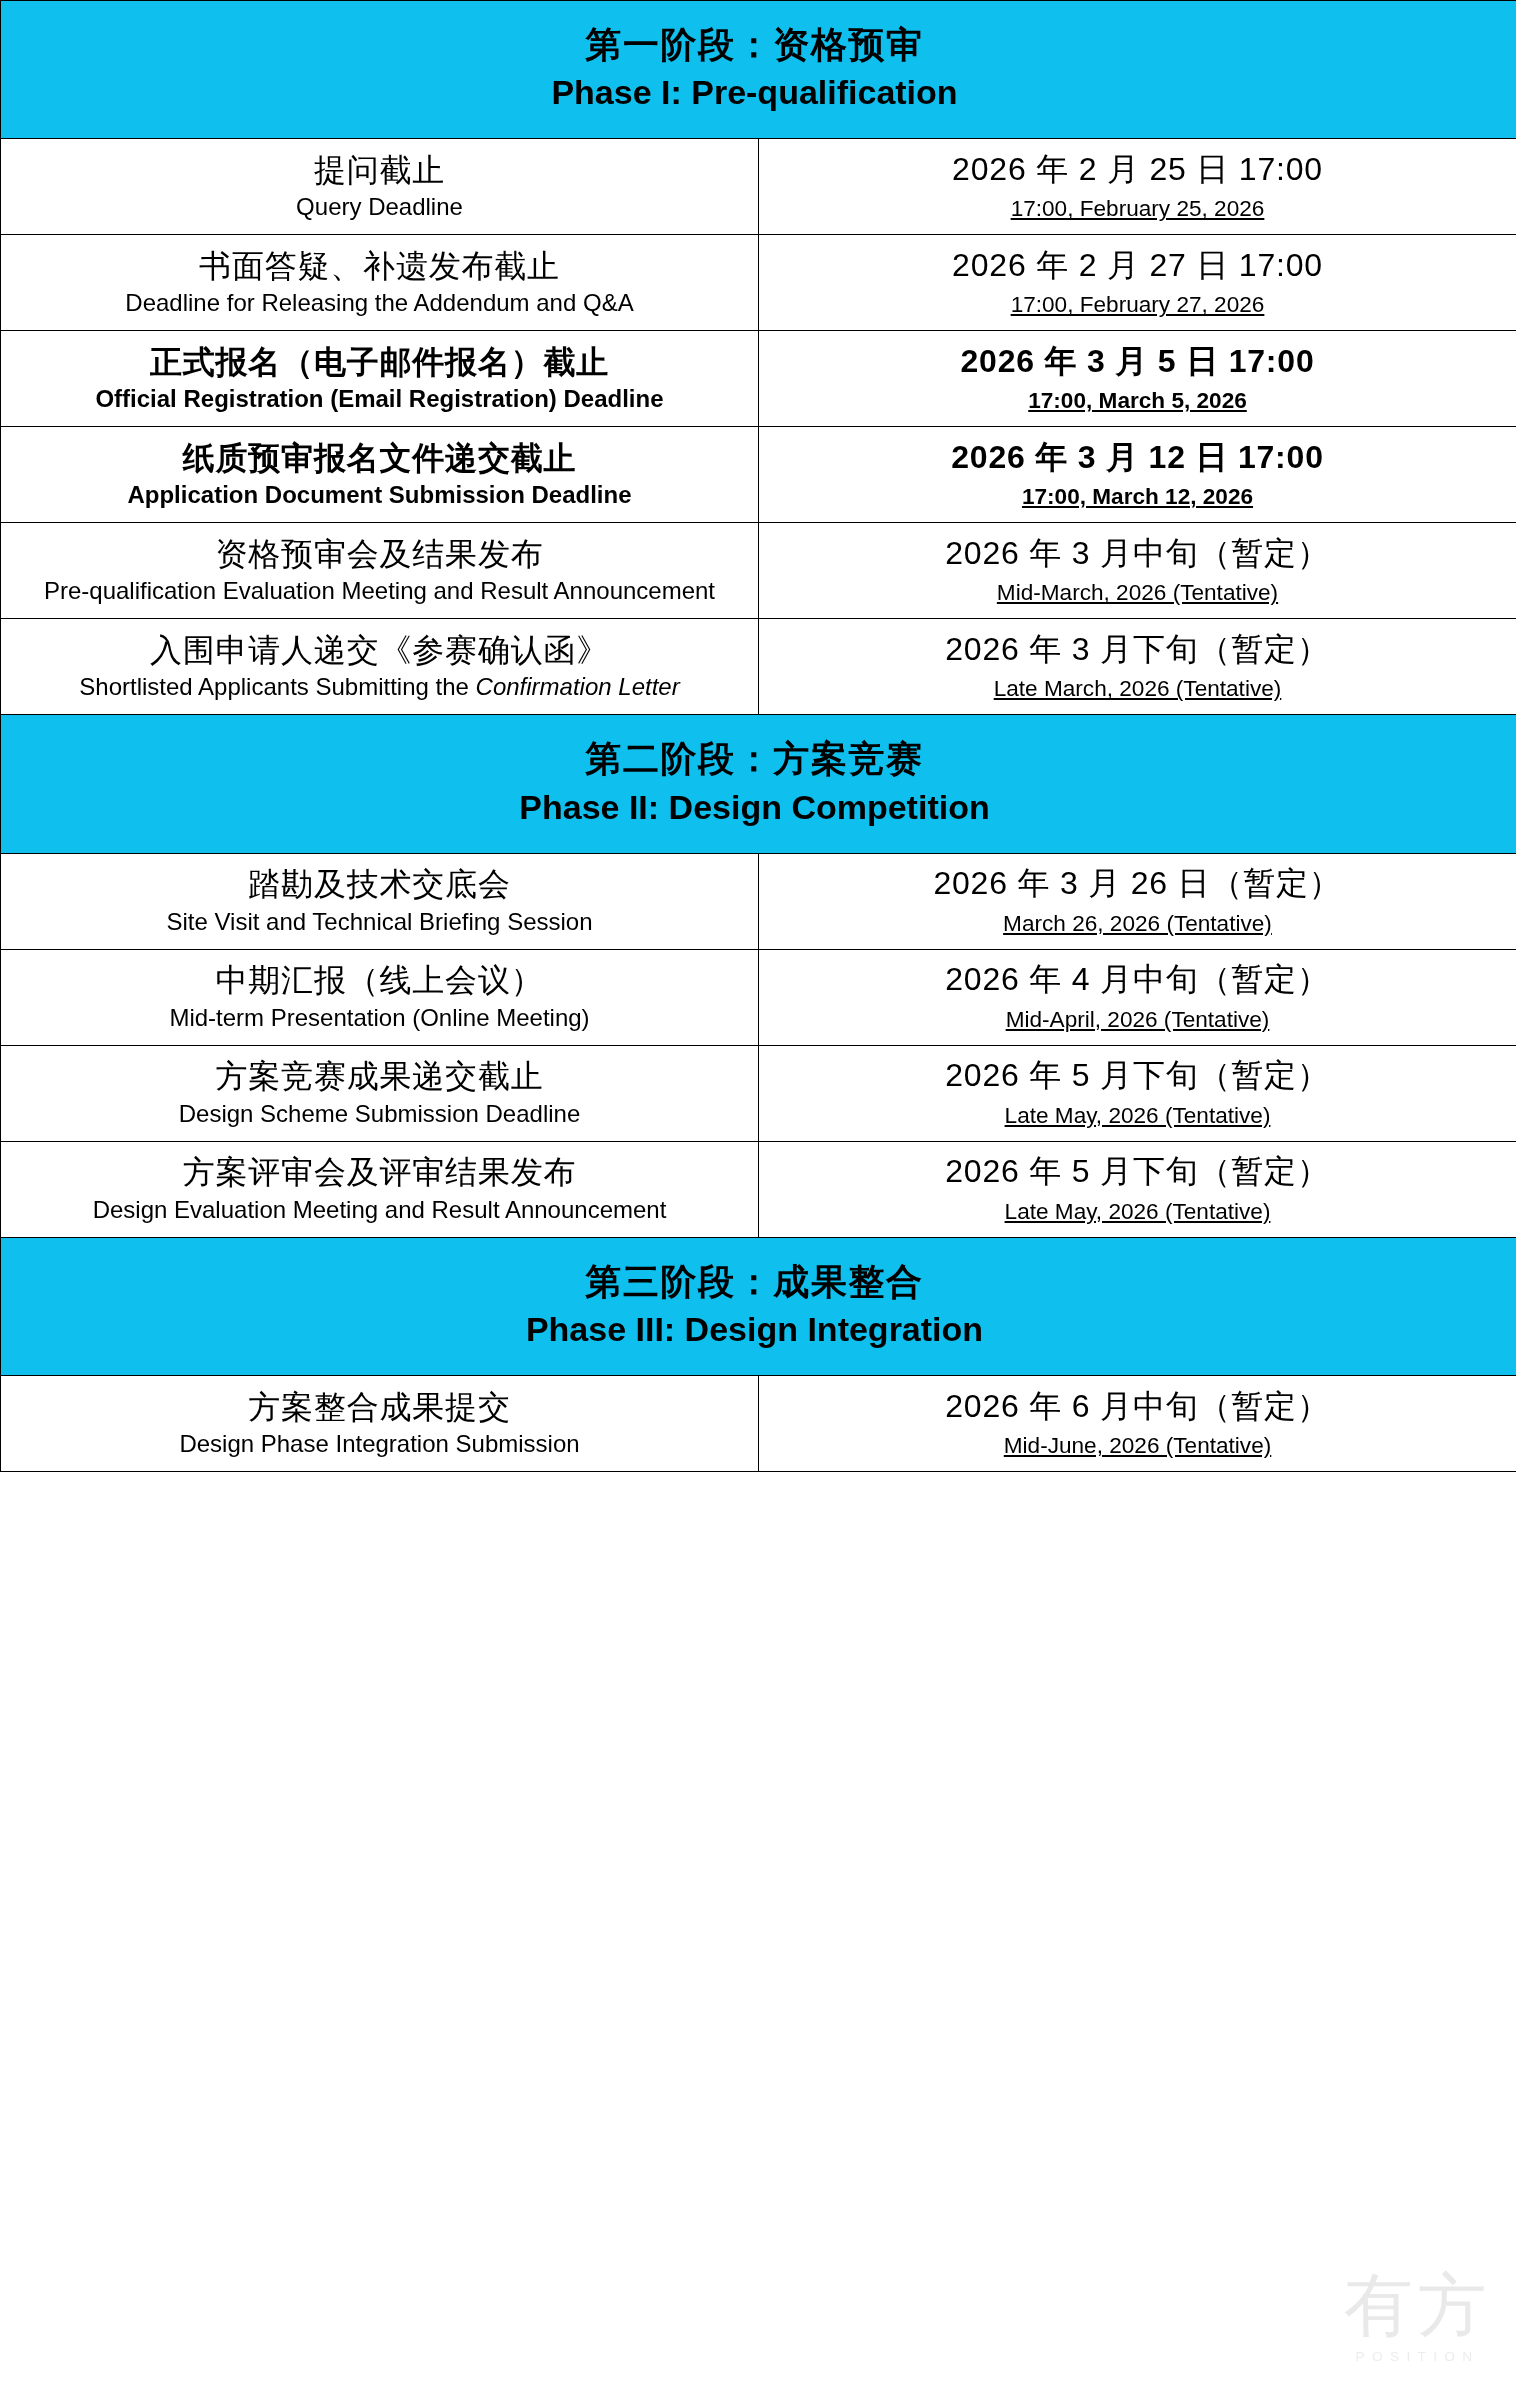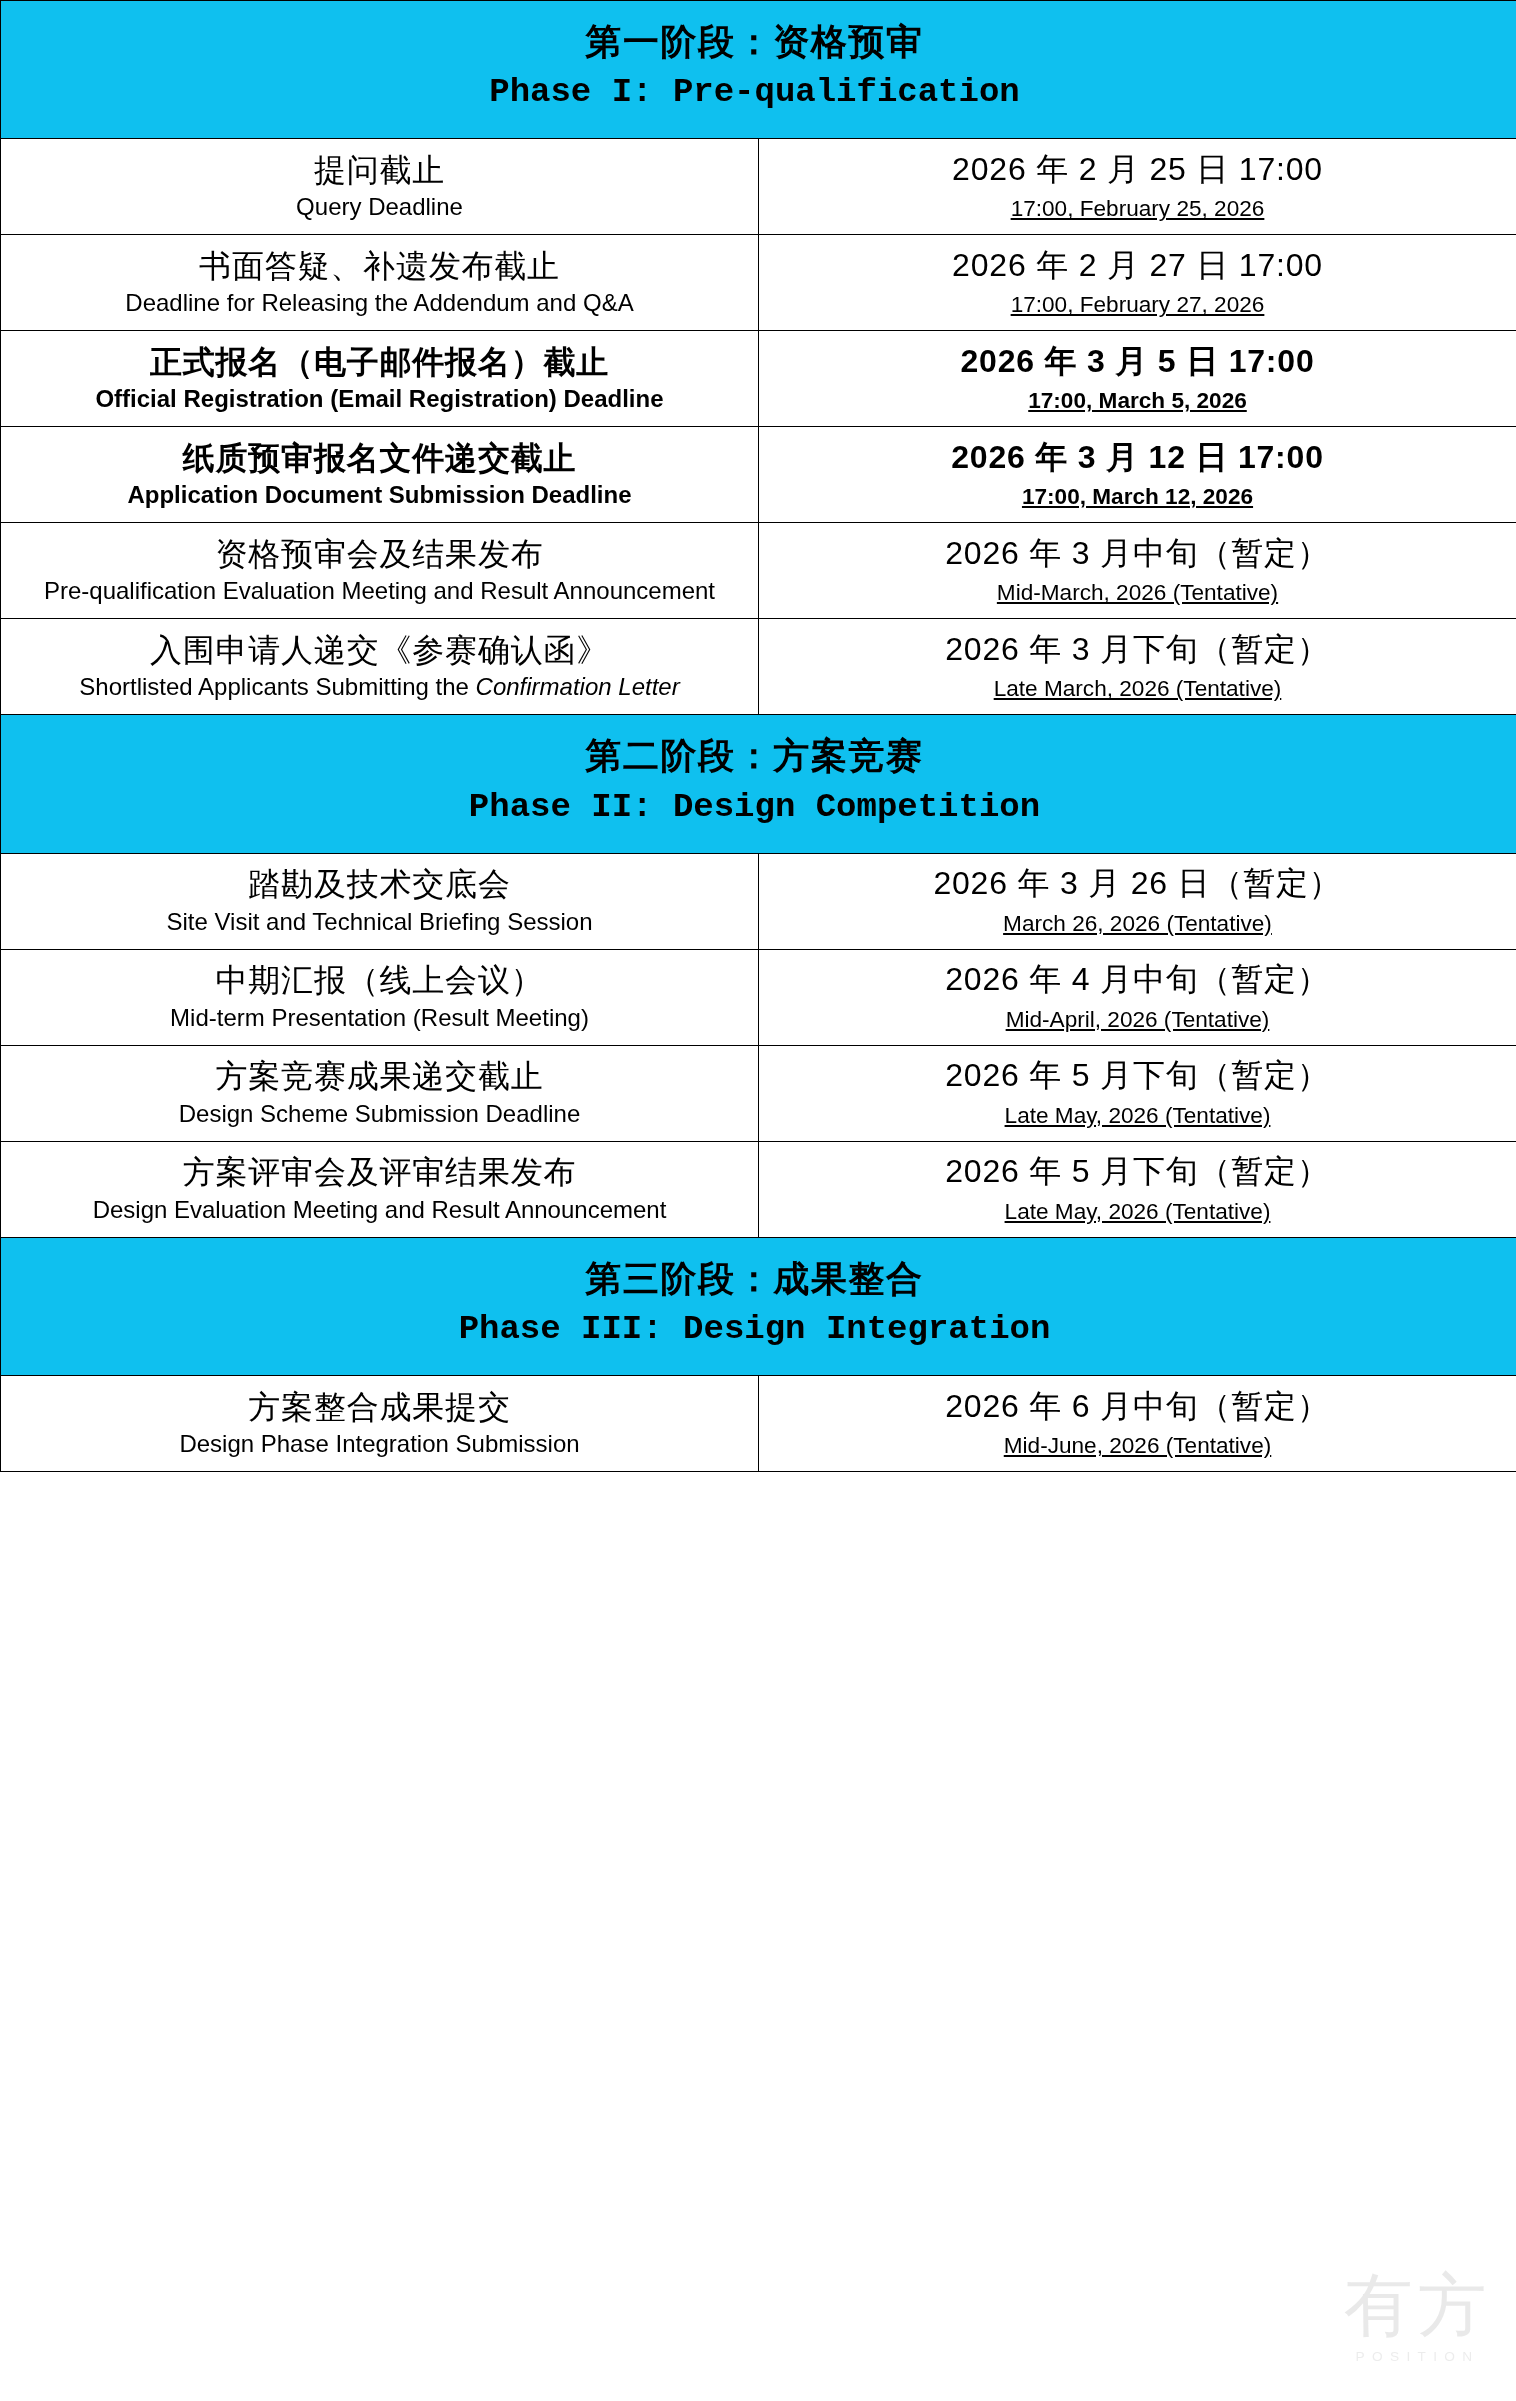--- a/index.html
+++ b/index.html
@@ -27,21 +27,20 @@
   .schedule td {
     border: 1.6px solid #000000;
     padding: 0;
     vertical-align: middle;
   }
   
   .phase-row td {
     background: #0fc0ef;
     text-align: center;
     padding: 21px 8px 24px 0;
-    font-family: Liberation Mono, monospace;
   }
   .phase-cn {
     font-size: 36px;
     font-weight: bold;
     color: #000000;
     letter-spacing: 1.6px;
     line-height: 1.25;
   }
   .phase-en {
     font-size: 34px;
@@ -207,21 +206,21 @@
             <div class="label-en">Site Visit and Technical Briefing Session</div>
           </td>
           <td class="cell-date">
             <div class="date-cn">2026 年 3 月 26 日（暂定）</div>
             <div class="date-en">March 26, 2026 (Tentative)</div>
           </td>
         </tr>
         <tr class="item-row">
           <td class="cell-label">
             <div class="label-cn">中期汇报（线上会议）</div>
-            <div class="label-en">Mid-term Presentation (Result Meeting)</div>
+            <div class="label-en">Mid-term Presentation (Online Meeting)</div>
           </td>
           <td class="cell-date">
             <div class="date-cn">2026 年 4 月中旬（暂定）</div>
             <div class="date-en">Mid-April, 2026 (Tentative)</div>
           </td>
         </tr>
         <tr class="item-row">
           <td class="cell-label">
             <div class="label-cn">方案竞赛成果递交截止</div>
             <div class="label-en">Design Scheme Submission Deadline</div>

